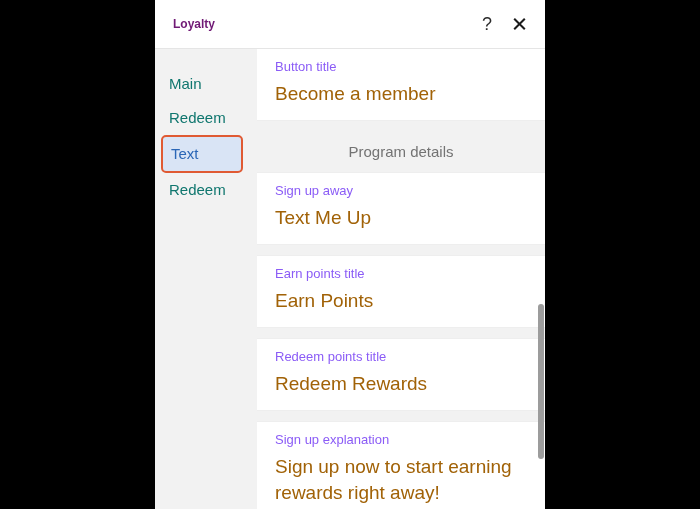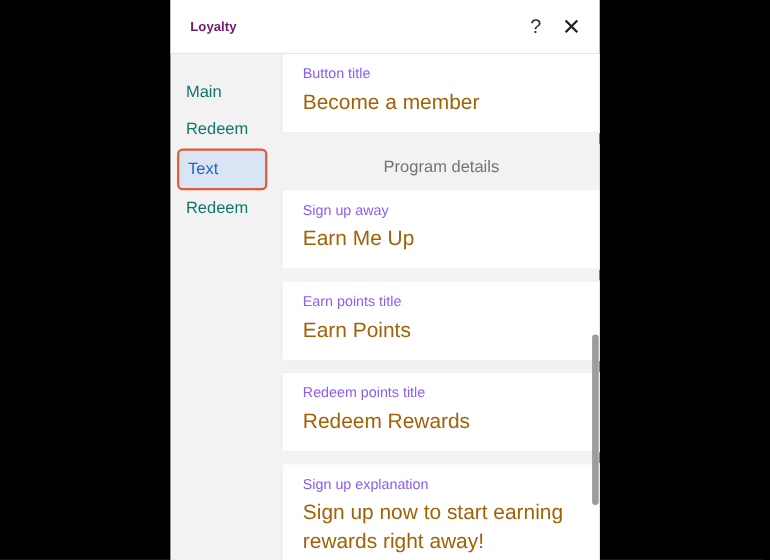--- a/index.html
+++ b/index.html
@@ -151,21 +151,21 @@
           <div class="card-label">Button title</div>
           <div class="card-value">Become a member</div>
         </div>
       </div>
 
       <div class="section-header">Program details</div>
 
       <div class="card-group">
         <div class="card">
           <div class="card-label">Sign up away</div>
-          <div class="card-value">Earn Me Up</div>
+          <div class="card-value">Text Me Up</div>
         </div>
       </div>
 
       <div class="card-group">
         <div class="card">
           <div class="card-label">Earn points title</div>
           <div class="card-value">Earn Points</div>
         </div>
       </div>
 

